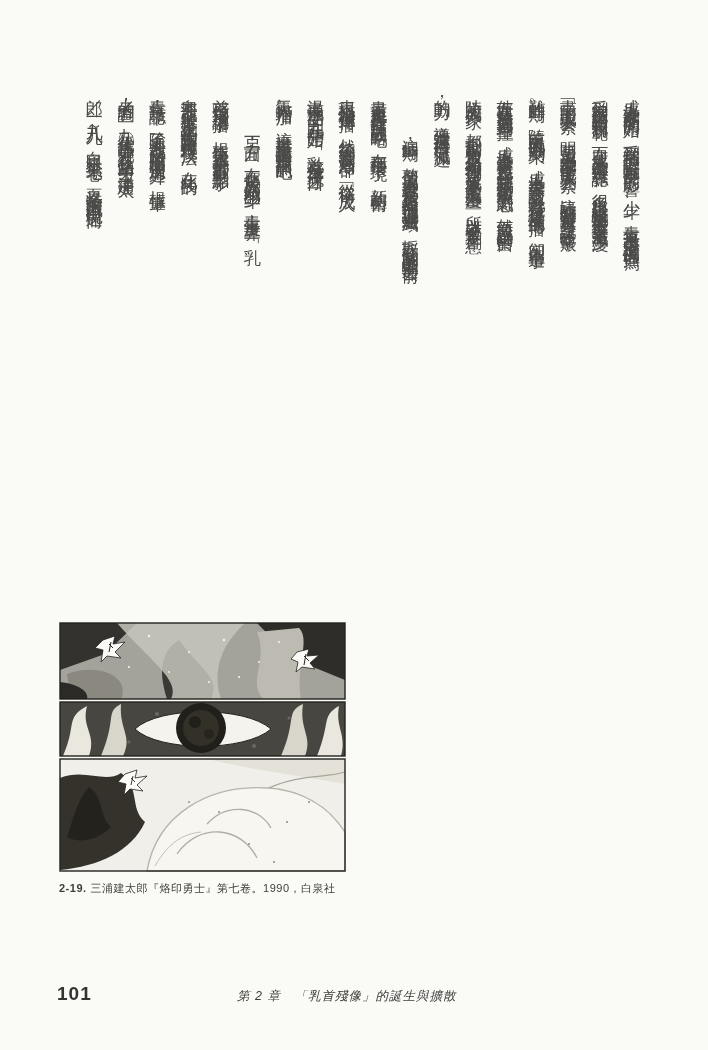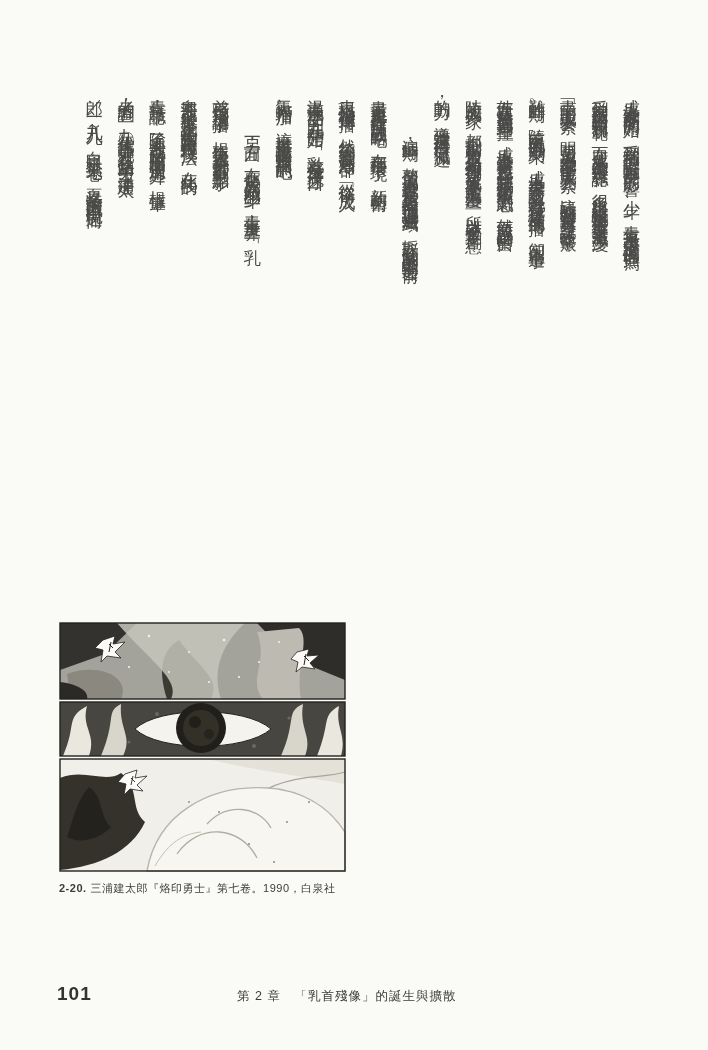--- a/index.html
+++ b/index.html
@@ -30,21 +30,21 @@
   .caption .cap-label{font-weight:bold;margin-right:4px;}
   
   .page-number{
     position:absolute;left:57px;top:983px;
     font-family:"Liberation Sans", sans-serif;
     font-weight:bold;font-size:19px;color:#333331;letter-spacing:1px;
   }
   .chapter-footer{
     position:absolute;left:237px;top:988px;width:300px;
     font-family:"Liberation Sans", sans-serif;
-    font-size:12.5px;color:#3a3a38;letter-spacing:1px;white-space:nowrap;
+    font-size:12.5px;color:#3a3a38;letter-spacing:1px;white-space:nowrap;font-style:italic;
   }
 </style>
 </head>
 <body>
 
 <div class="page">
 
   <div class="article">
       <div class="v-col" style="right: 0px;">成人漫畫寒冬期的開始。受到俗稱的「宮崎勤事件」的影響，少年、青年系漫畫中過度的性描寫</div>
       <div class="v-col" style="right: 31.6px;">受到很嚴厲的檢視和規範。而在成人系的黃漫雜誌界，很多出版社編輯也要求作家要盡量減少漫</div>
@@ -134,19 +134,19 @@
         </g>
       </g>
 
       <rect x="1" y="1" width="285" height="76" fill="none" stroke="#23221f" stroke-width="1.4"></rect>
       <rect x="1" y="80" width="285" height="54" fill="none" stroke="#23221f" stroke-width="1.4"></rect>
       <rect x="1" y="137" width="285" height="112" fill="none" stroke="#23221f" stroke-width="1.4"></rect>
     </svg>
   </div>
 
   <div class="caption">
-    <span class="cap-label">2-20.</span><span>三浦建太郎『烙印勇士』第七卷。1990，白泉社</span>
+    <span class="cap-label">2-19.</span><span>三浦建太郎『烙印勇士』第七卷。1990，白泉社</span>
   </div>
 
   <div class="page-number">101</div>
   <div class="chapter-footer">第 2 章　「乳首殘像」的誕生與擴散</div>
 
 </div>
 
 </body></html>

